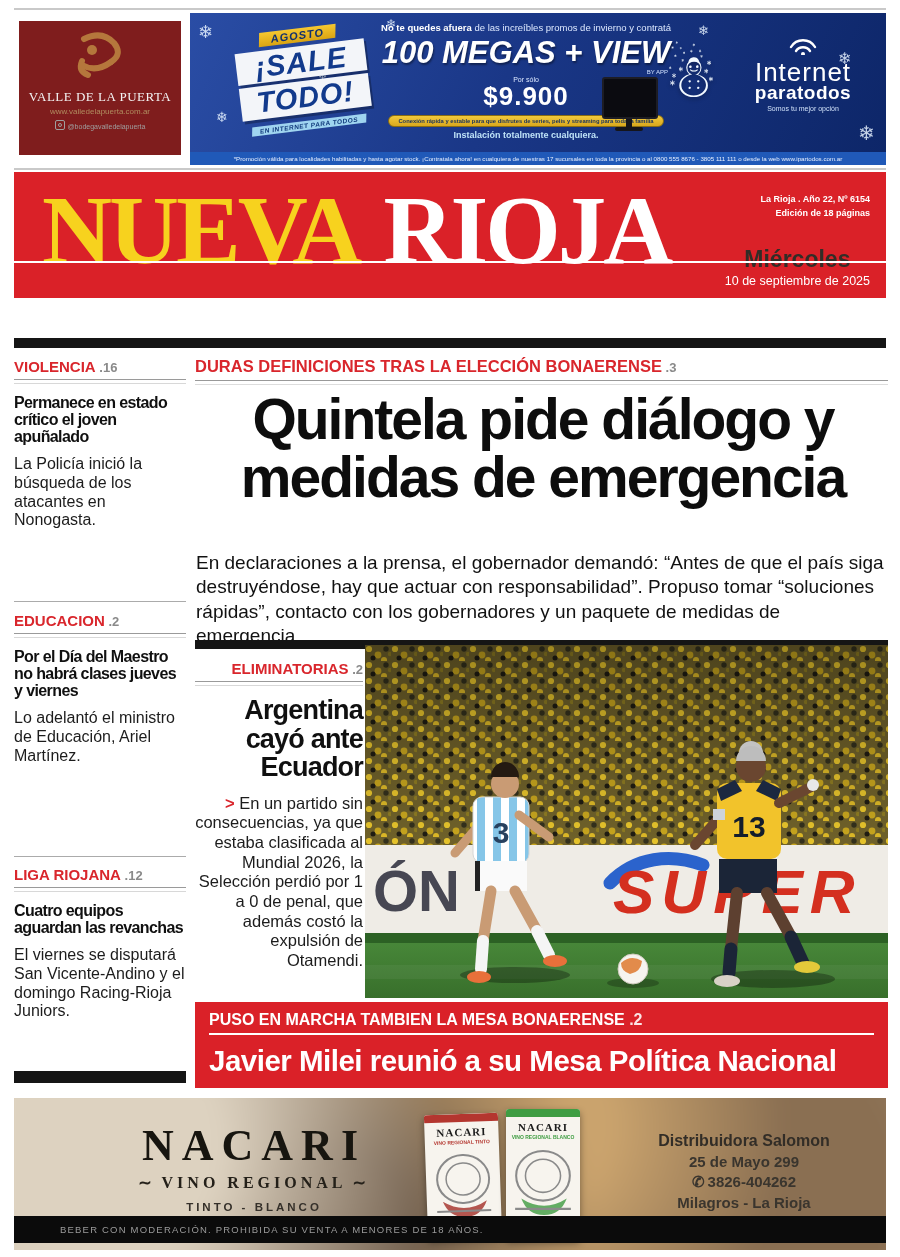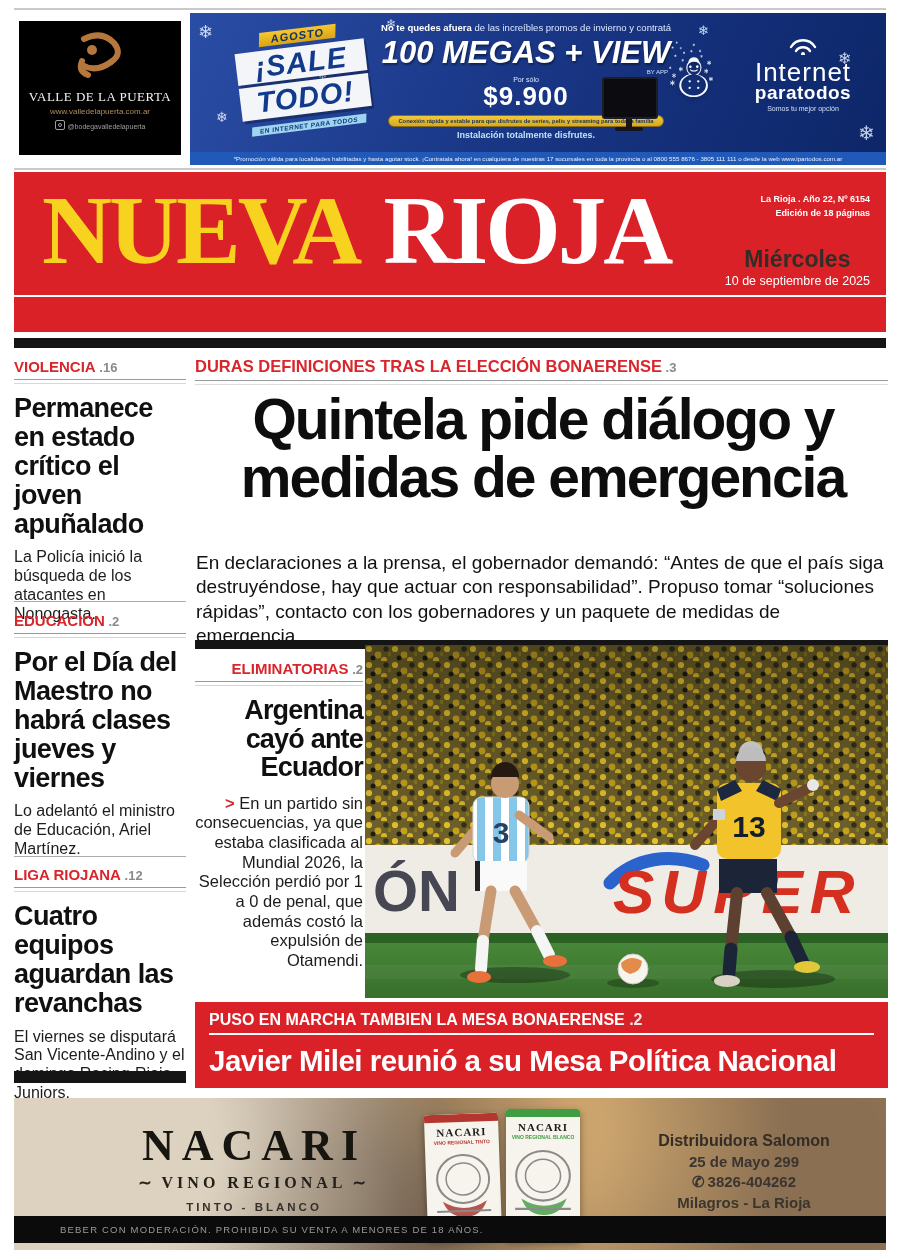--- a/index.html
+++ b/index.html
@@ -2,21 +2,21 @@
 <html><head>
 <meta charset="utf-8">
 <style>
   html,body{margin:0;padding:0;background:#f2f2f2;}
   .page{position:relative;width:900px;height:1257px;background:#ffffff;overflow:hidden;
         font-family:"Liberation Sans",sans-serif;color:#111;margin:0 auto;}
 
   
   .topads{position:absolute;left:14px;top:8px;width:872px;height:158px;
           border-top:2px solid #c9c9c9;border-bottom:2px solid #c9c9c9;}
-  .winery{position:absolute;left:5px;top:11px;width:162px;height:134px;background:#000000;
+  .winery{position:absolute;left:5px;top:11px;width:162px;height:134px;background:#7f1d1d;
           color:#fff;text-align:center;}
   .winery-name{font-family:"Liberation Serif",serif;font-size:13px;letter-spacing:.5px;color:#f4f4f4;margin-top:2px;}
   .winery-web{font-size:8px;color:#b08d5f;margin-top:2px;}
   .winery-ig{font-size:7px;color:#9f9f9f;margin-top:4px;}
   .ig-ic{display:inline-block;width:8px;height:8px;border:1px solid #9f9f9f;border-radius:2px;
          position:relative;vertical-align:-1px;margin-right:3px;}
   .ig-ic::after{content:"";position:absolute;left:2px;top:2px;width:4px;height:4px;border:1px solid #9f9f9f;border-radius:50%;box-sizing:border-box;}
 
   .adnet{position:absolute;left:176px;top:3px;right:0;height:152px;overflow:hidden;color:#fff;
          background:linear-gradient(115deg,#2a4da5 0%,#1a3787 45%,#0d2668 100%);}
@@ -48,39 +48,39 @@
   .snowman{position:absolute;left:474px;top:34px;font-size:60px;color:#f2f9ff;line-height:1;
          text-shadow:0 2px 4px rgba(0,0,0,.35);}
   .brand{position:absolute;right:16px;top:22px;width:134px;text-align:center;}
   .brand-l1{font-size:26px;letter-spacing:1px;line-height:1;}
   .brand-l2{font-size:19px;font-weight:600;line-height:1;margin-top:-2px;letter-spacing:.5px;}
   .brand-tag{font-size:7px;color:#cfe0f8;margin-top:3px;}
   .adnet-fine{position:absolute;left:0;right:0;bottom:0;height:13px;background:#2059b8;
          font-size:6.2px;color:#e8f0ff;text-align:center;line-height:13px;white-space:nowrap;overflow:hidden;}
 
   
-  .masthead{position:absolute;left:14px;top:172px;width:872px;height:160px;background:#da2128;color:#fff;}
+  .masthead{position:absolute;left:14px;top:172px;width:872px;height:126px;background:#da2128;color:#fff;}
   .mast-title{position:absolute;left:28px;top:10px;font-family:"Liberation Serif",serif;
          font-size:97px;font-weight:bold;letter-spacing:-3px;line-height:1;white-space:nowrap;}
   .mast-title .t1{color:#f7d21e;margin-right:24px;}
   .mast-title .t2{color:#ffffff;}
   .mast-ed{position:absolute;right:16px;top:20px;text-align:right;font-size:9px;font-weight:bold;line-height:1.6;}
   .mast-day{position:absolute;right:16px;top:76px;text-align:center;}
   .mast-day .d1{display:block;font-size:23px;font-weight:800;line-height:1;}
   .mast-day .d2{display:block;font-size:12.5px;margin-top:3px;}
   .mast-sep{position:absolute;left:0;right:0;bottom:35px;height:2px;background:#ffffff;}
   .mast-info{position:absolute;left:16px;bottom:8px;font-size:16.5px;font-weight:bold;white-space:nowrap;}
   .bar1{position:absolute;left:14px;top:338px;width:872px;height:10px;background:#151515;}
 
   
   .lsec{position:absolute;left:14px;width:172px;}
   .kick{font-size:15px;font-weight:800;color:#d9262c;}
   .pg{color:#8a8a8a;font-weight:700;font-size:13px;}
   .kickline{height:3px;border-top:1px solid #9a9a9a;border-bottom:1px solid #d8d8d8;margin-top:3px;}
-  .lhead{font-size:27px;font-weight:800;color:#101010;line-height:1.07;letter-spacing:-.6px;margin-top:10px;}
+  .lhead{font-size:16px;font-weight:800;color:#101010;line-height:1.07;letter-spacing:-.6px;margin-top:10px;}
   .ldeck{font-size:16px;color:#1c1c1c;line-height:1.17;margin-top:10px;}
   .lsep{position:absolute;left:14px;width:172px;height:1px;background:#ababab;}
   .bar2{position:absolute;left:14px;top:1071px;width:172px;height:12px;background:#151515;}
 
   
   .mkick{position:absolute;left:195px;top:357px;width:693px;font-size:16.5px;font-weight:800;color:#d9262c;}
   .mkickline{position:absolute;left:195px;top:380px;width:693px;height:3px;
          border-top:1px solid #999;border-bottom:1px solid #ddd;}
   .mhead{position:absolute;left:193px;top:390px;width:700px;font-size:57px;font-weight:800;
          color:#0d0d0d;line-height:1.02;letter-spacing:-2px;text-align:center;}
@@ -177,21 +177,21 @@
 
       <div class="adnet-center">
         <div class="adnet-tagline">
           <b>No te quedes afuera</b><span> de las increíbles promos de invierno y contratá</span>
         </div>
         <div class="adnet-offer">100 MEGAS + VIEW</div>
         <div class="adnet-byapp">BY APP</div>
         <div class="adnet-pricelabel">Por sólo</div>
         <div class="adnet-price">$9.900</div>
         <div class="adnet-pill">Conexión rápida y estable para que disfrutes de series, pelis y streaming para toda la familia</div>
-        <div class="adnet-install">Instalación totalmente disfrutes.</div>
+        <div class="adnet-install">Instalación totalmente cualquiera.</div>
       </div>
 
       <div class="monitor">
         <div class="mon-screen"></div>
           <div class="mon-neck"></div>
           <div class="mon-base"></div>
       </div>
       <div class="snowman">☃</div>
 
       <div class="brand">

